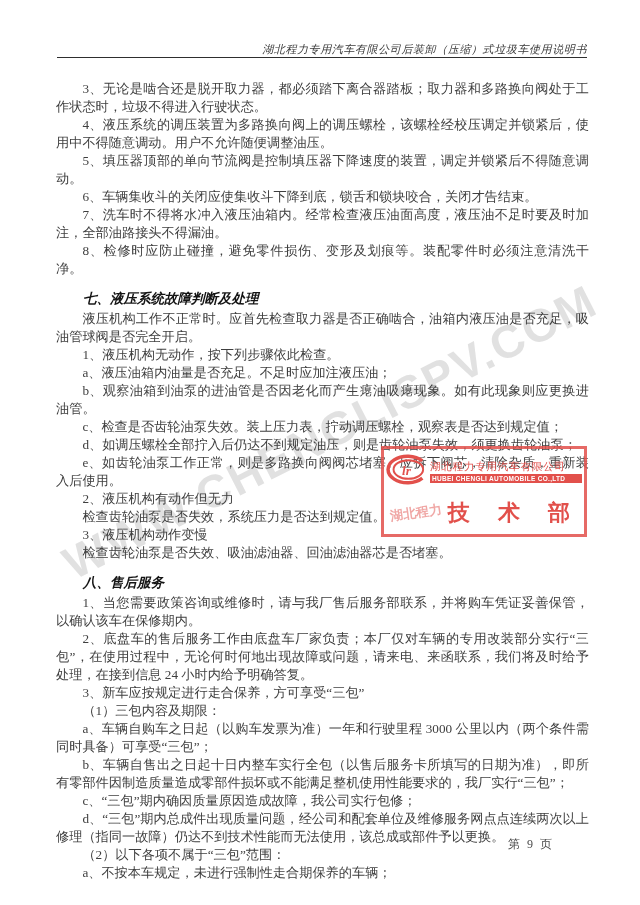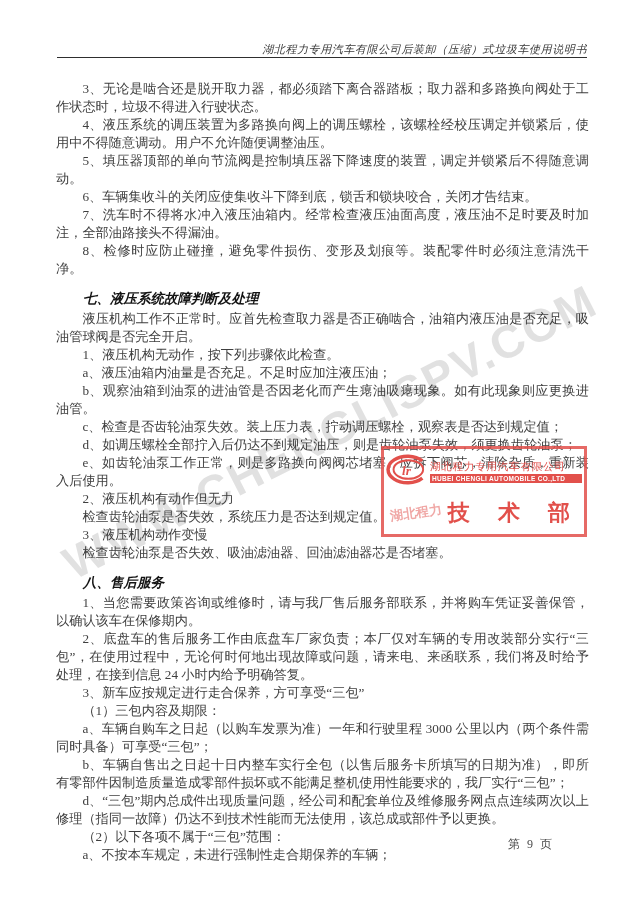--- a/index.html
+++ b/index.html
@@ -108,20 +108,21 @@
       <p class="para">检查齿轮油泵是否失效，系统压力是否达到规定值。</p>
       <p class="para">3、液压机构动作变慢</p>
       <p class="para">检查齿轮油泵是否失效、吸油滤油器、回油滤油器芯是否堵塞。</p>
       <p class="heading">八、售后服务</p>
       <p class="para">1、当您需要政策咨询或维修时，请与我厂售后服务部联系，并将购车凭证妥善保管，以确认该车在保修期内。</p>
       <p class="para">2、底盘车的售后服务工作由底盘车厂家负责；本厂仅对车辆的专用改装部分实行“三包”，在使用过程中，无论何时何地出现故障或问题，请来电、来函联系，我们将及时给予处理，在接到信息 24 小时内给予明确答复。</p>
       <p class="para">3、新车应按规定进行走合保养，方可享受“三包”</p>
       <p class="para">（1）三包内容及期限：</p>
       <p class="para">a、车辆自购车之日起（以购车发票为准）一年和行驶里程 3000 公里以内（两个条件需同时具备）可享受“三包”；</p>
       <p class="para">b、车辆自售出之日起十日内整车实行全包（以售后服务卡所填写的日期为准），即所有零部件因制造质量造成零部件损坏或不能满足整机使用性能要求的，我厂实行“三包”；</p>
+      <p class="para">c、“三包”期内确因质量原因造成故障，我公司实行包修；</p>
       <p class="para">d、“三包”期内总成件出现质量问题，经公司和配套单位及维修服务网点点连续两次以上修理（指同一故障）仍达不到技术性能而无法使用，该总成或部件予以更换。</p>
       <p class="para">（2）以下各项不属于“三包”范围：</p>
       <p class="para">a、不按本车规定，未进行强制性走合期保养的车辆；</p>
     </div>
 
   <div class="stamp">
     <div class="stamp-row1">
       <span class="stamp-logo">
         <svg width="42" height="33" viewBox="0 0 54 42">
           <path d="M48 10 A 25 17 0 1 0 48 32" fill="none" stroke="#e2504b" stroke-width="4.5"></path>

